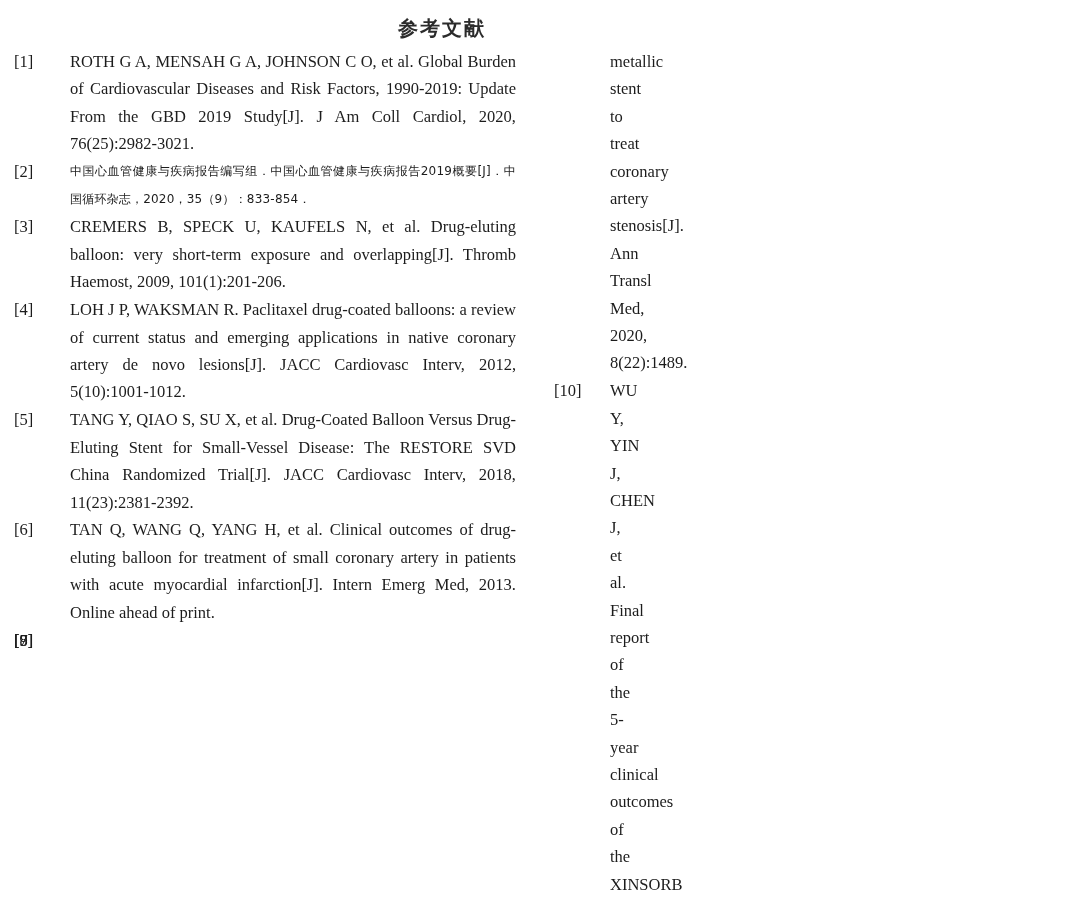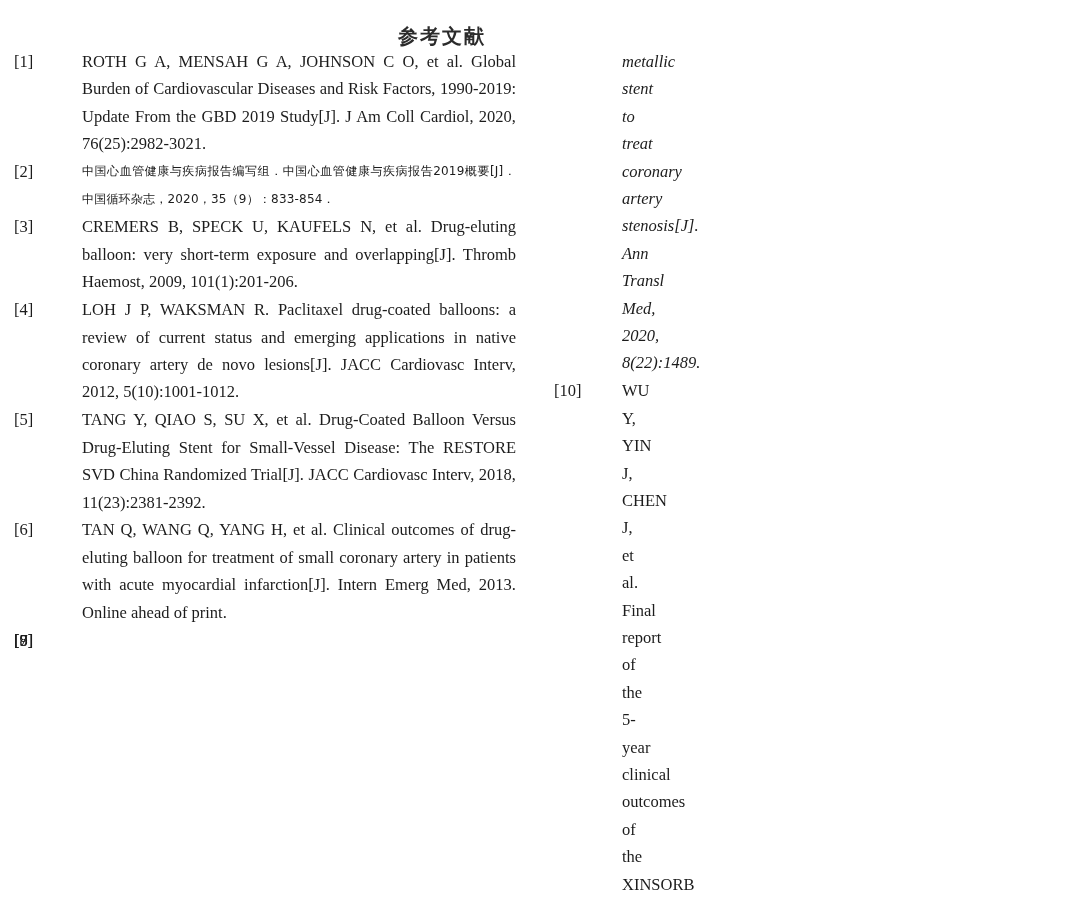--- a/index.html
+++ b/index.html
@@ -13,21 +13,21 @@
     font-family: "Liberation Serif", "DejaVu Serif", serif;
     color: #1a1a1a;
     overflow: hidden;
     position: relative;
   }
   .page {
     width: 884px;
     height: 903px;
     position: relative;
     box-sizing: border-box;
-    padding: 12px;
+    padding: 4px;
   }
   .page-title {
     text-align: center;
     font-family: "DejaVu Sans", "Liberation Sans", sans-serif;
     font-size: 20px;
     font-weight: 700;
     letter-spacing: 2px;
     color: #2b2b2b;
     margin: 0;
     padding-top: 10px;
@@ -73,33 +73,31 @@
     text-align: left;
     font-size: 16.5px;
     line-height: 27.4px;
     color: #1c1c1c;
   }
   .ref-text {
     display: block;
     text-align: justify;
     text-align-last: left;
     hyphens: none;
-    margin-left: 12px;
   }
   .ref-cn .ref-text {
     font-family: "DejaVu Sans", "Liberation Sans", sans-serif;
     font-size: 12px;
     letter-spacing: 0.2px;
   }
   .cont .ref-text {
     text-align: justify;
   }
   .cont {
     padding-left: 56px;
-    font-style: italic;
   }
 </style>
 </head>
 <body>
 
 <div class="page">
 
   <h1 class="page-title">参考文献</h1>
 
   <div class="col col-left">

